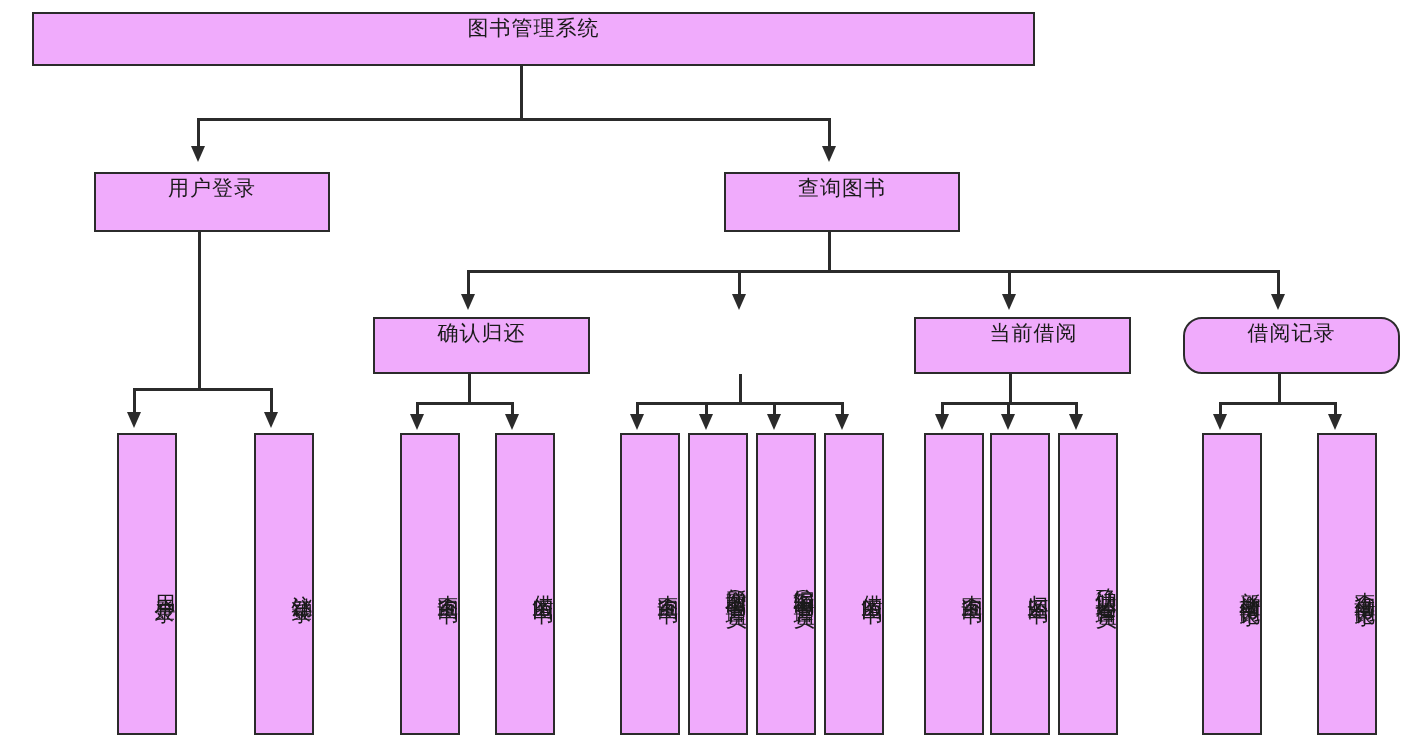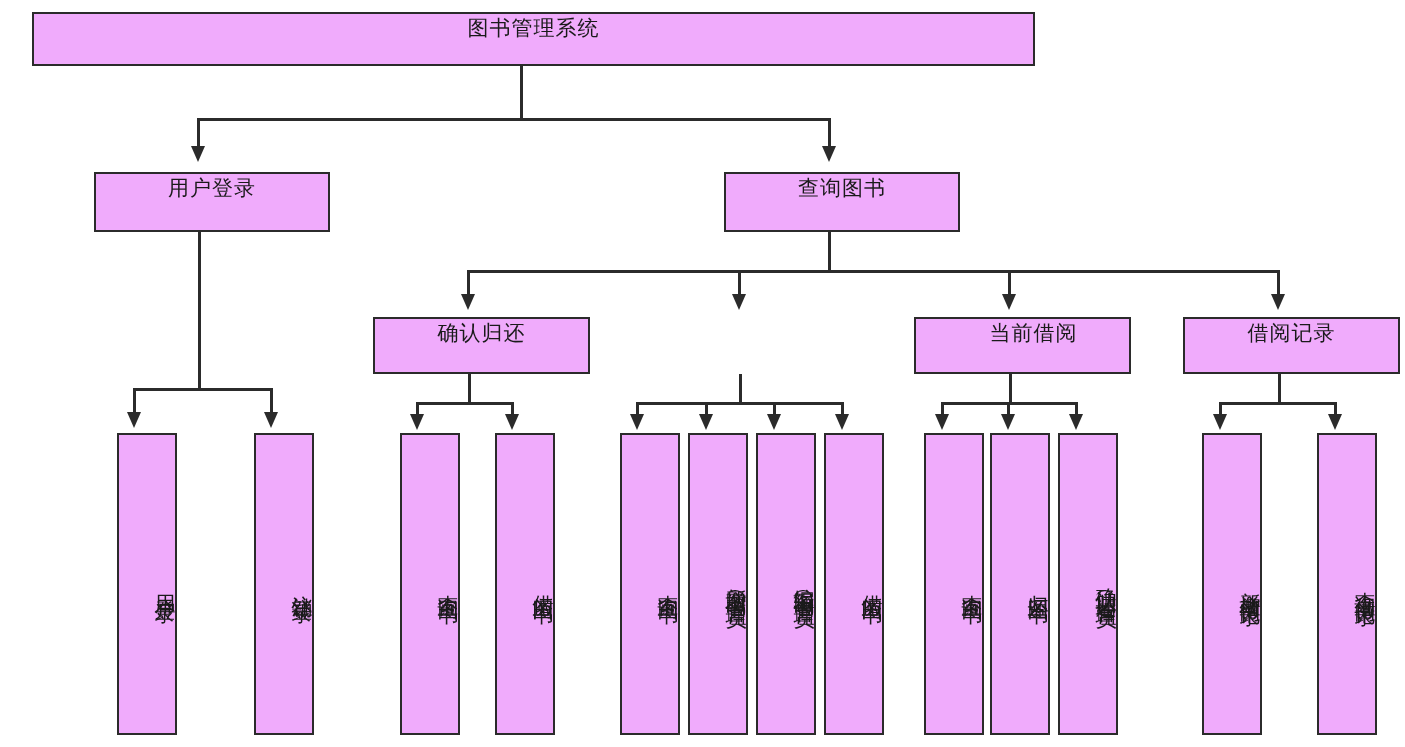--- a/index.html
+++ b/index.html
@@ -114,21 +114,21 @@
   <div class="arrow" style="left:1002px; top:294px;"></div>
   <div class="line vl" style="left:1277px; top:270px; width:3px; height:26px;"></div>
   <div class="arrow" style="left:1271px; top:294px;"></div>
 
   <div class="box h" style="left:361px; top:317px; width:217px; height:57px;">
     <span>确认归还</span>
   </div>
   <div class="box h" style="left:902px; top:317px; width:217px; height:57px;padding-left:22px;">
     <span>当前借阅</span>
   </div>
-  <div class="box h" style="left:1171px; top:317px; width:217px; height:57px;">
+  <div class="box h" style="left:1171px; top:317px; width:217px; height:57px;border-radius:19px;">
     <span>借阅记录</span>
   </div>
 
   <div class="line vl" style="left:468px; top:374px; width:3px; height:30px;"></div>
   <div class="line hl" style="left:416px; top:402px; width:97px; height:3px;"></div>
   <div class="line vl" style="left:416px; top:402px; width:3px; height:14px;"></div>
   <div class="arrow" style="left:410px; top:414px;"></div>
   <div class="line vl" style="left:511px; top:402px; width:3px; height:14px;"></div>
   <div class="arrow" style="left:505px; top:414px;"></div>
 

